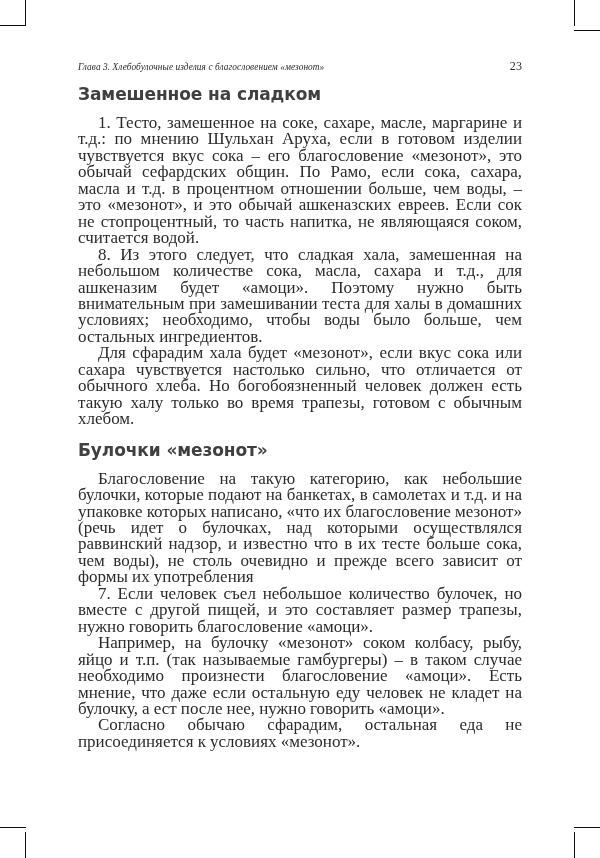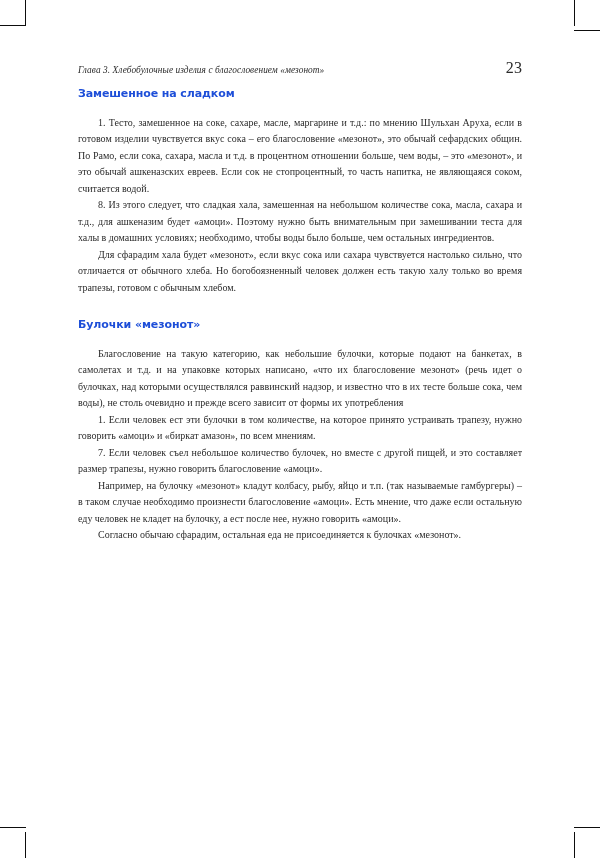--- a/index.html
+++ b/index.html
@@ -51,47 +51,47 @@
     display: flex;
     align-items: baseline;
     justify-content: space-between;
     font-style: italic;
     font-size: 9.3px;
     letter-spacing: 0.08px;
     color: #2b2b2b;
   }
   .running-head .folio {
     font-style: normal;
-    font-size: 16px;
+    font-size: 12px;
   }
 
   .body {
     position: absolute;
     left: 0;
     top: 86px;
     width: 444px;
   }
 
   h2.section-head {
     margin: 0;
     padding: 0;
     font-family: "DejaVu Sans", "Liberation Sans", sans-serif;
     font-weight: bold;
-    font-size: 11px;
+    font-size: 17px;
     letter-spacing: -0.1px;
-    color: #1d4ed8;
+    color: #404040;
     line-height: 16px;
   }
   h2.section-head.second {
-    margin-top: 21px;
+    margin-top: 14px;
   }
 
   p.para {
     margin: 0;
-    font-size: 10px;
+    font-size: 17px;
     line-height: 16.45px;
     text-align: justify;
     text-indent: 20px;
     hyphens: manual;
     -webkit-hyphens: manual;
     word-spacing: -0.1px;
   }
   p.para.first-after-head {
     margin-top: 13px;
   }
@@ -124,23 +124,22 @@
       <p class="para first-after-head">1. Тесто, замешенное на соке, сахаре, масле, маргарине и т.д.: по мнению Шульхан Аруха, если в готовом изделии чувствуется вкус сока – его благословение «мезонот», это обычай сефардских общин. По Рамо, если сока, сахара, масла и т.д. в процентном отношении больше, чем воды, – это «мезонот», и это обычай ашкеназских евреев. Если сок не стопроцентный, то часть напитка, не являющаяся соком, считается водой.</p>
 
       <p class="para">8. Из этого следует, что сладкая хала, замешенная на небольшом количестве сока, масла, сахара и т.д., для ашкеназим будет «амоци». Поэтому нужно быть внимательным при замешивании теста для халы в домашних условиях; необходимо, чтобы воды было больше, чем остальных ингредиентов.</p>
 
       <p class="para">Для сфарадим хала будет «мезонот», если вкус сока или сахара чувствуется настолько сильно, что отличается от обычного хлеба. Но богобоязненный человек должен есть такую халу только во время трапезы, готовом с обычным хлебом.</p>
 
       <h2 class="section-head second">Булочки «мезонот»</h2>
 
       <p class="para first-after-head">Благословение на такую категорию, как небольшие булочки, которые подают на банкетах, в самолетах и т.д. и на упаковке которых написано, «что их благословение мезонот» (речь идет о булочках, над которыми осуществлялся раввинский надзор, и известно что в их тесте больше сока, чем воды), не столь очевидно и прежде всего зависит от формы их употребления</p>
 
-      <p class="para">1. Если человек ест эти булочки в том количестве, на которое принято устраивать трапезу, нужно говорить «амоци» и «биркат амазон», по всем мнениям.</p>
 
       <p class="para">7. Если человек съел небольшое количество булочек, но вместе с другой пищей, и это составляет размер трапезы, нужно говорить благословение «амоци».</p>
 
-      <p class="para">Например, на булочку «мезонот» кладут колбасу, рыбу, яйцо и т.п. (так называемые гамбургеры) – в таком случае необходимо произнести благословение «амоци». Есть мнение, что даже если остальную еду человек не кладет на булочку, а ест после нее, нужно говорить «амоци».</p>
+      <p class="para">Например, на булочку «мезонот» соком колбасу, рыбу, яйцо и т.п. (так называемые гамбургеры) – в таком случае необходимо произнести благословение «амоци». Есть мнение, что даже если остальную еду человек не кладет на булочку, а ест после нее, нужно говорить «амоци».</p>
 
-      <p class="para">Согласно обычаю сфарадим, остальная еда не присоединяется к булочках «мезонот».</p>
+      <p class="para">Согласно обычаю сфарадим, остальная еда не присоединяется к условиях «мезонот».</p>
 
     </div>
   </div>
 </div>
 
 </body></html>

